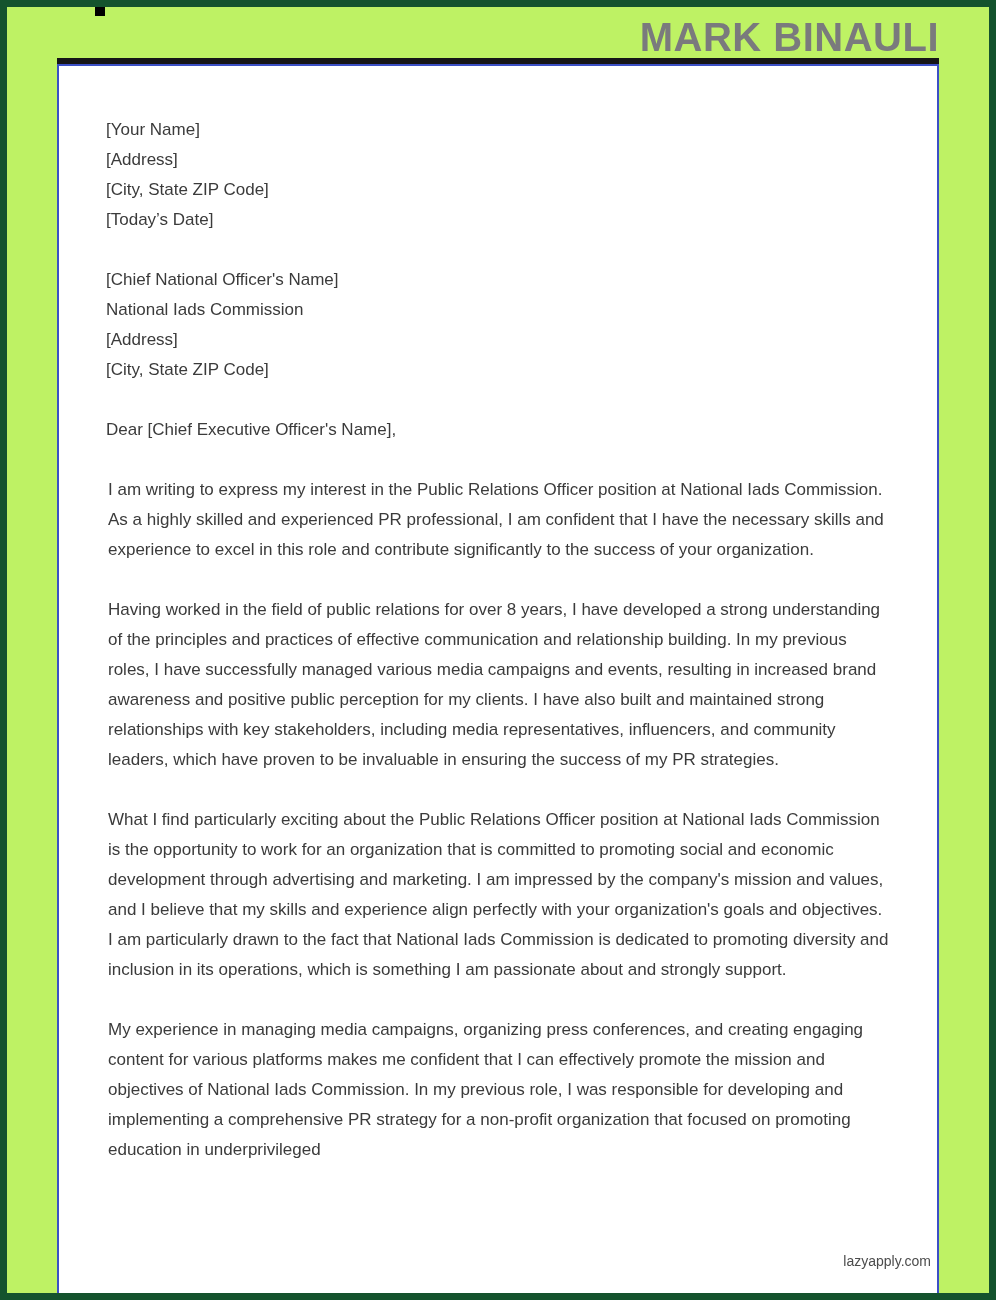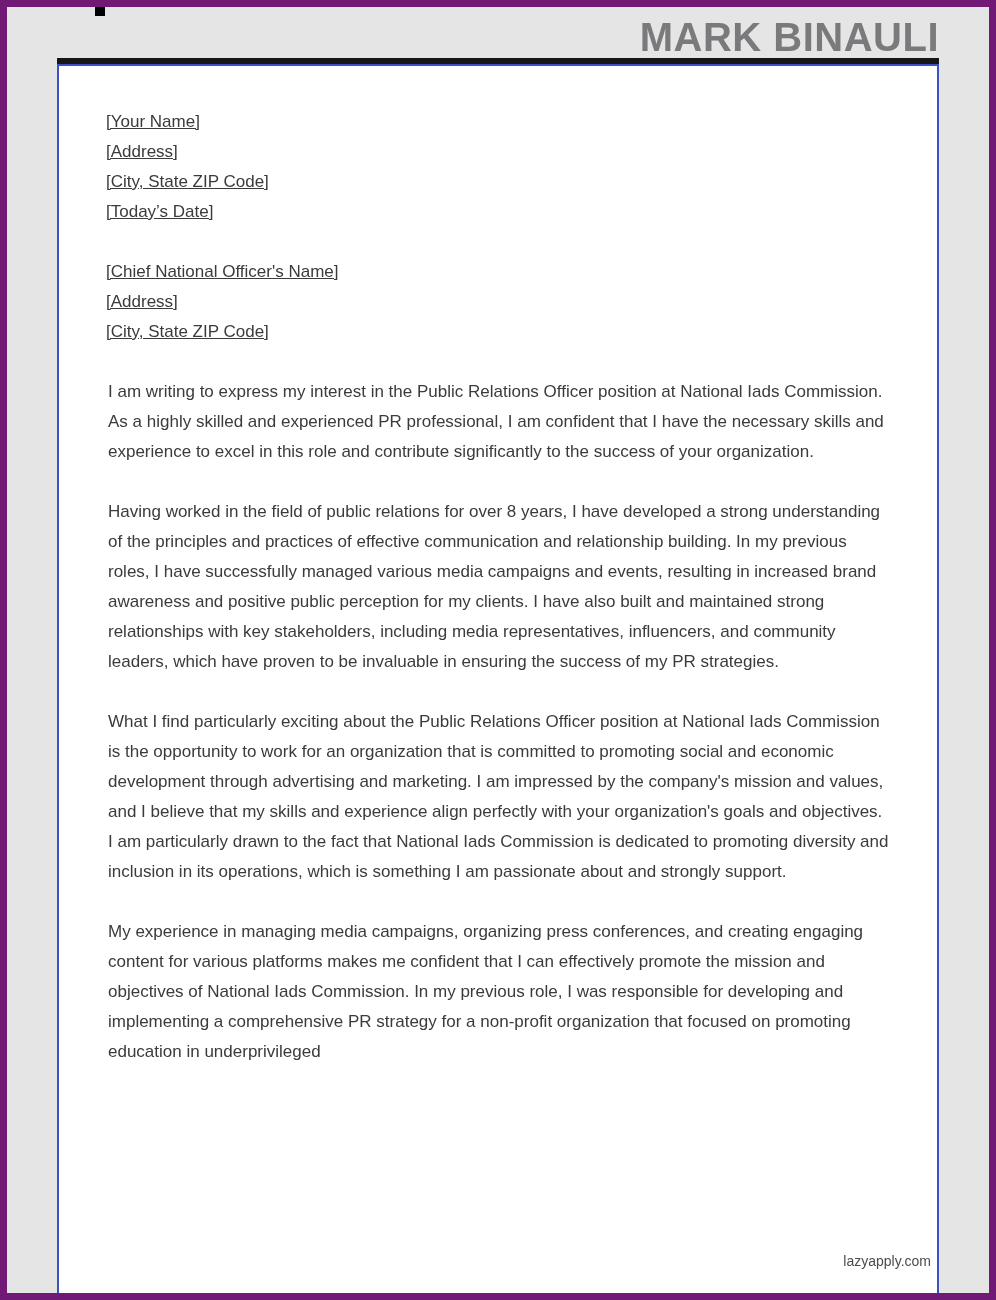--- a/index.html
+++ b/index.html
@@ -11,22 +11,22 @@
     height: 1300px;
     position: relative;
     overflow: hidden;
     font-family: "Liberation Sans", sans-serif;
     background: #0d0d1f;
   }
   .canvas {
     position: absolute;
     inset: 0;
     box-sizing: border-box;
-    background: #e5e5e5;
-    border: 7px solid #701a75;
+    background: #bef264;
+    border: 7px solid #14532d;
     overflow: hidden;
   }
   .top-edge-mark {
     position: absolute;
     left: 88px;
     top: 0;
     width: 10px;
     height: 9px;
     background: #000000;
   }
@@ -61,22 +61,21 @@
     border: 2px solid #3c50c5;
     overflow: hidden;
   }
   .letter {
     padding: 41px 47px 0 47px;
     font-size: 17px;
     line-height: 30px;
     color: #3b3b3b;
   }
   .block {
-    margin: 0 0 30px 0;
-    text-decoration: underline;
+    margin: 8px 0 30px 0;
   }
   .para {
     margin: 0 0 30px 2px;
   }
   .line {
     white-space: nowrap;
   }
   .watermark {
     position: absolute;
     right: 58px;
@@ -102,24 +101,26 @@
 
       <div class="block">
         <div class="line">[Your Name]</div>
         <div class="line">[Address]</div>
         <div class="line">[City, State ZIP Code]</div>
         <div class="line">[Today’s Date]</div>
       </div>
 
       <div class="block">
         <div class="line">[Chief National Officer's Name]</div>
+        <div class="line">National Iads Commission</div>
         <div class="line">[Address]</div>
         <div class="line">[City, State ZIP Code]</div>
       </div>
 
+      <div class="block">Dear [Chief Executive Officer's Name],</div>
 
       <p class="para">I am writing to express my interest in the Public Relations Officer position at National Iads Commission. As a highly skilled and experienced PR professional, I am confident that I have the necessary skills and experience to excel in this role and contribute significantly to the success of your organization.</p>
       <p class="para">Having worked in the field of public relations for over 8 years, I have developed a strong understanding of the principles and practices of effective communication and relationship building. In my previous roles, I have successfully managed various media campaigns and events, resulting in increased brand awareness and positive public perception for my clients. I have also built and maintained strong relationships with key stakeholders, including media representatives, influencers, and community leaders, which have proven to be invaluable in ensuring the success of my PR strategies.</p>
       <p class="para">What I find particularly exciting about the Public Relations Officer position at National Iads Commission is the opportunity to work for an organization that is committed to promoting social and economic development through advertising and marketing. I am impressed by the company's mission and values, and I believe that my skills and experience align perfectly with your organization's goals and objectives. I am particularly drawn to the fact that National Iads Commission is dedicated to promoting diversity and inclusion in its operations, which is something I am passionate about and strongly support.</p>
       <p class="para">My experience in managing media campaigns, organizing press conferences, and creating engaging content for various platforms makes me confident that I can effectively promote the mission and objectives of National Iads Commission. In my previous role, I was responsible for developing and implementing a comprehensive PR strategy for a non-profit organization that focused on promoting education in underprivileged</p>
 
     </div>
   </div>
 
   <div class="watermark">lazyapply.com</div>

